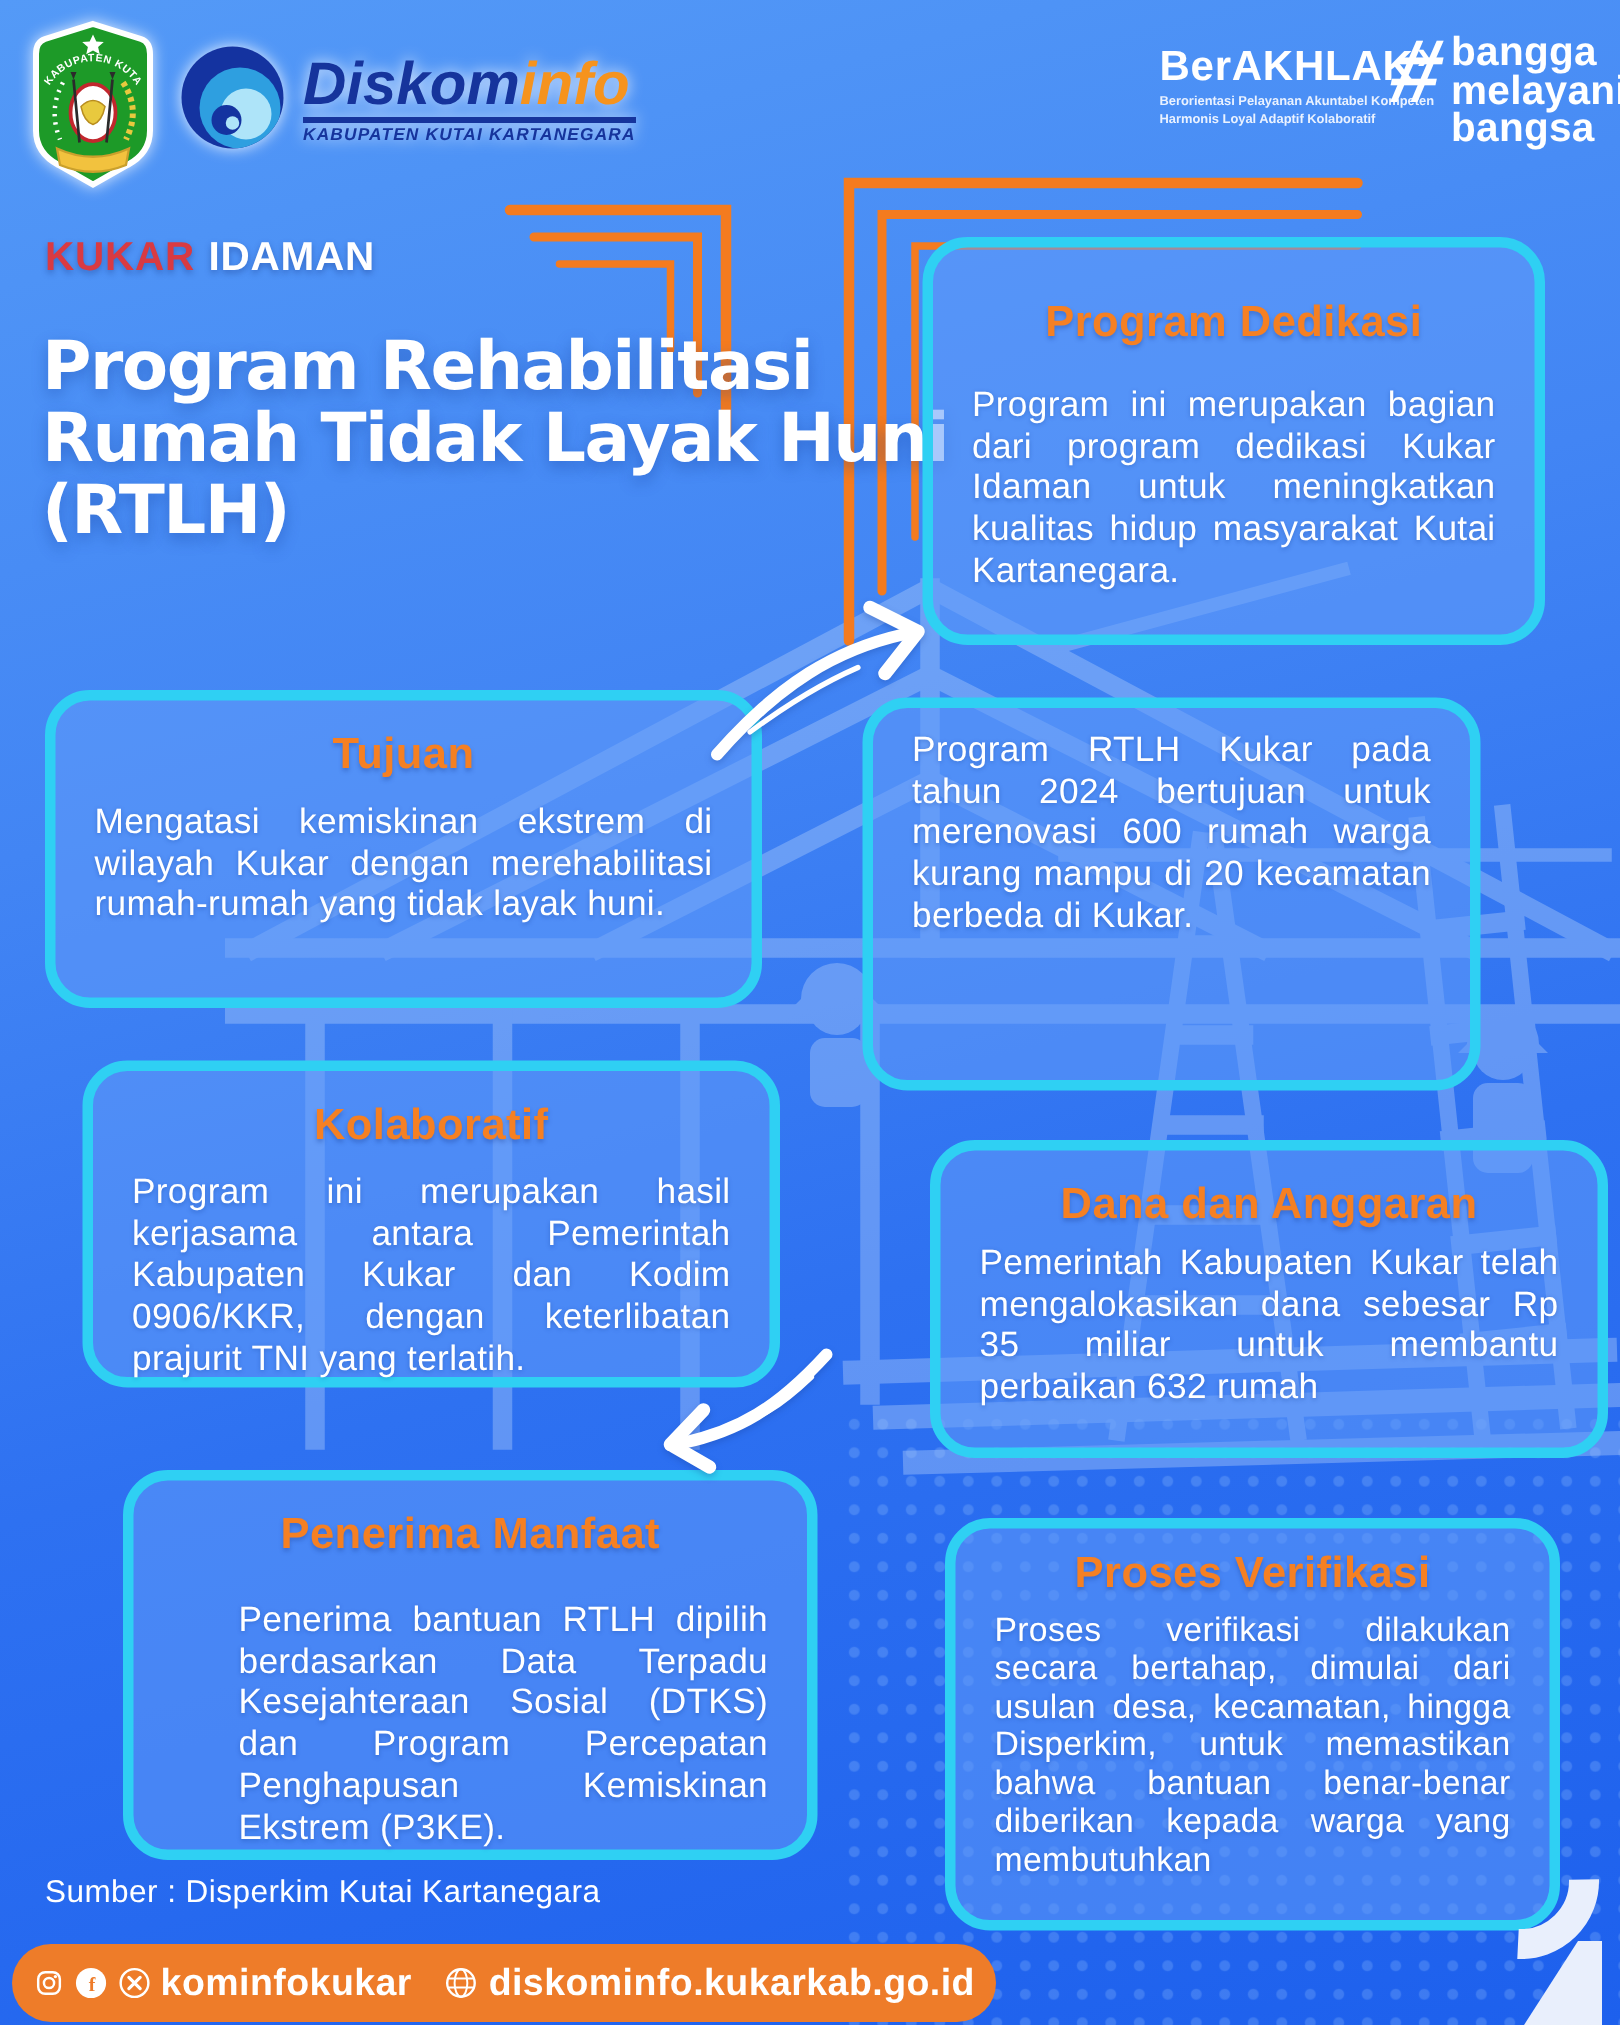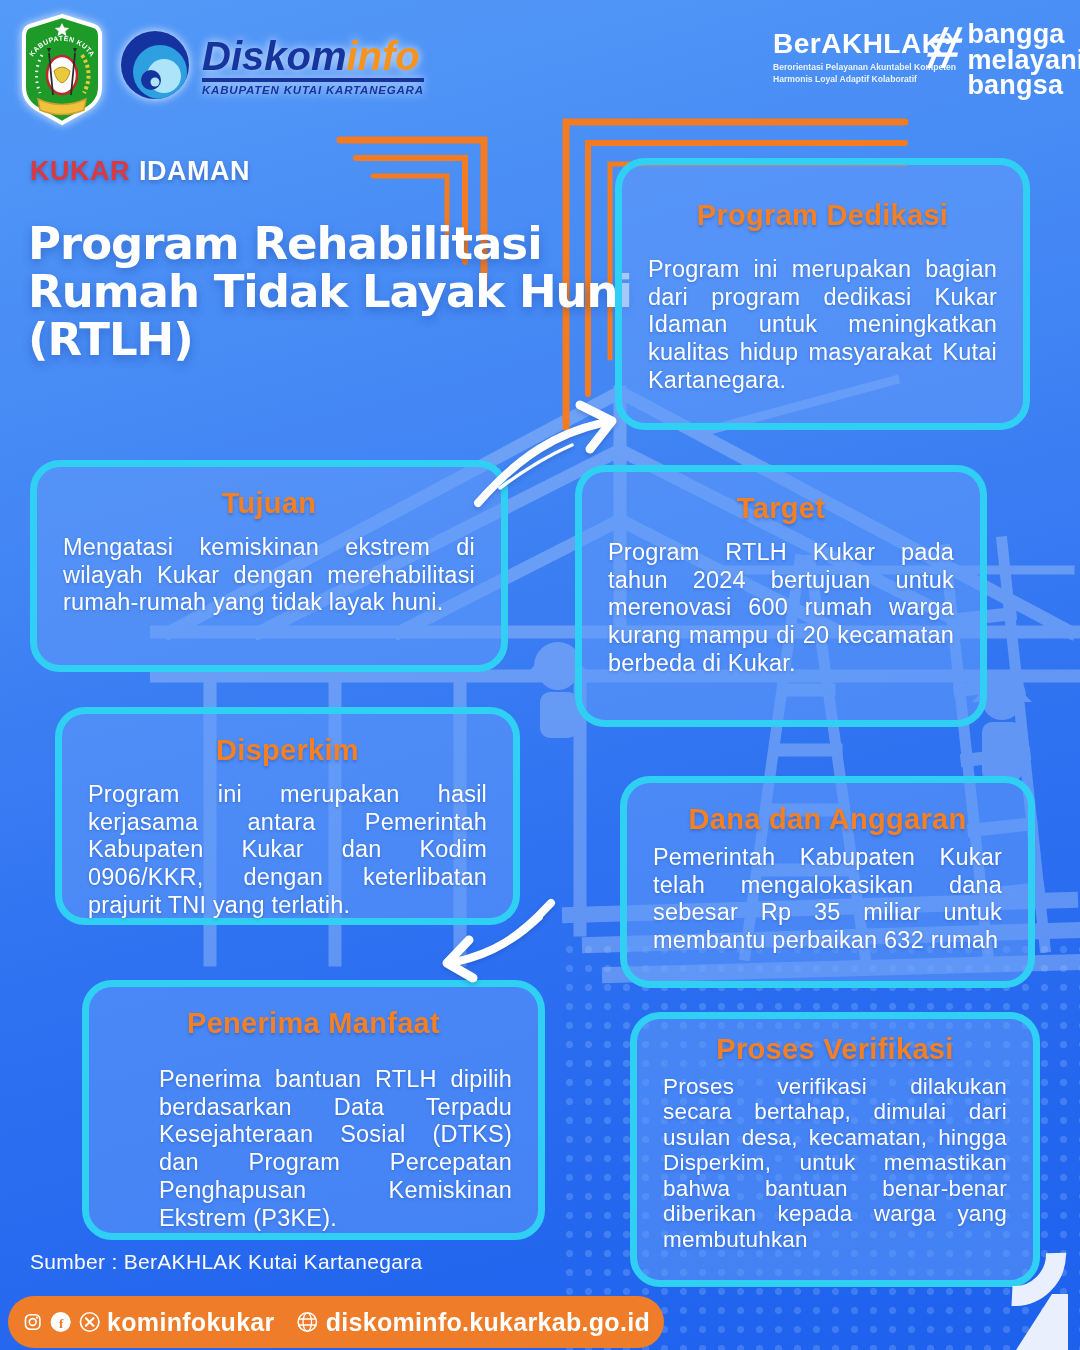--- a/index.html
+++ b/index.html
@@ -181,30 +181,29 @@
     <div class="card-title">Program Dedikasi</div>
     <div class="card-body">Program ini merupakan bagian dari program dedikasi Kukar Idaman untuk meningkatkan kualitas hidup masyarakat Kutai Kartanegara.</div>
   </div>
 
   <div class="card" style="left:30px;top:460px;width:478px;height:212px;border-radius:30px;">
     <div class="card-title">Tujuan</div>
     <div class="card-body">Mengatasi kemiskinan ekstrem di wilayah Kukar dengan merehabilitasi rumah-rumah yang tidak layak huni.</div>
   </div>
 
   <div class="card" style="left:575px;top:465px;width:412px;height:262px;">
-    <div class="card-title">Target</div>
     <div class="card-body">Program RTLH Kukar pada tahun 2024 bertujuan untuk merenovasi 600 rumah warga kurang mampu di 20 kecamatan berbeda di Kukar.</div>
   </div>
 
   <div class="card" style="left:55px;top:707px;width:465px;height:218px;">
-    <div class="card-title">Disperkim</div>
+    <div class="card-title">Kolaboratif</div>
     <div class="card-body">Program ini merupakan hasil kerjasama antara Pemerintah Kabupaten Kukar dan Kodim 0906/KKR, dengan keterlibatan prajurit TNI yang terlatih.</div>
   </div>
 
-  <div class="card card-dana" style="left:620px;top:776px;width:415px;height:212px;">
+  <div class="card card-dana" style="left:620px;top:760px;width:452px;height:212px;">
     <div class="card-title">Dana dan Anggaran</div>
     <div class="card-body">Pemerintah Kabupaten Kukar telah mengalokasikan dana sebesar Rp 35 miliar untuk membantu perbaikan 632 rumah</div>
   </div>
 
   <div class="card card-penerima" style="left:82px;top:980px;width:463px;height:260px;">
     <div class="card-title">Penerima Manfaat</div>
     <div class="card-body">Penerima bantuan RTLH dipilih berdasarkan Data Terpadu Kesejahteraan Sosial (DTKS) dan Program Percepatan Penghapusan Kemiskinan Ekstrem (P3KE).</div>
   </div>
 
   <div class="card card-verifikasi" style="left:630px;top:1012px;width:410px;height:275px;">
@@ -220,21 +219,21 @@
         <path d="M612,421 L580,405 M612,421 L590,449" stroke-width="9"></path>
       </g>
       <g>
         <path d="M551,903 C518,939 492,954 455,962" stroke-width="8"></path>
         <path d="M541,918 C520,938 505,947 483,953" stroke-width="3.5"></path>
         <path d="M447,963 L469,940 M447,963 L473,978" stroke-width="9"></path>
       </g>
     </g>
   </svg>
 
-  <div class="abs source">Sumber : BerAKHLAK Kutai Kartanegara</div>
+  <div class="abs source">Sumber : Disperkim Kutai Kartanegara</div>
 
   <div class="abs social-bar">
     <svg width="34" height="34" viewBox="0 0 34 34">
       <rect x="5.5" y="5.5" width="23" height="23" rx="7.5" stroke="#fff" stroke-width="2.6" fill="none"></rect>
       <circle cx="17" cy="17" r="5.4" stroke="#fff" stroke-width="2.6" fill="none"></circle>
       <circle cx="23.8" cy="10.2" r="1.8" fill="#fff"></circle>
     </svg>
     <svg width="34" height="34" viewBox="0 0 34 34">
       <circle cx="17" cy="17" r="16" fill="#fff"></circle>
       <text x="18" y="26" font-size="21" font-weight="bold" fill="var(--bar_orange,#ee7c29)" text-anchor="middle" font-family="Liberation Serif, serif">f</text>

